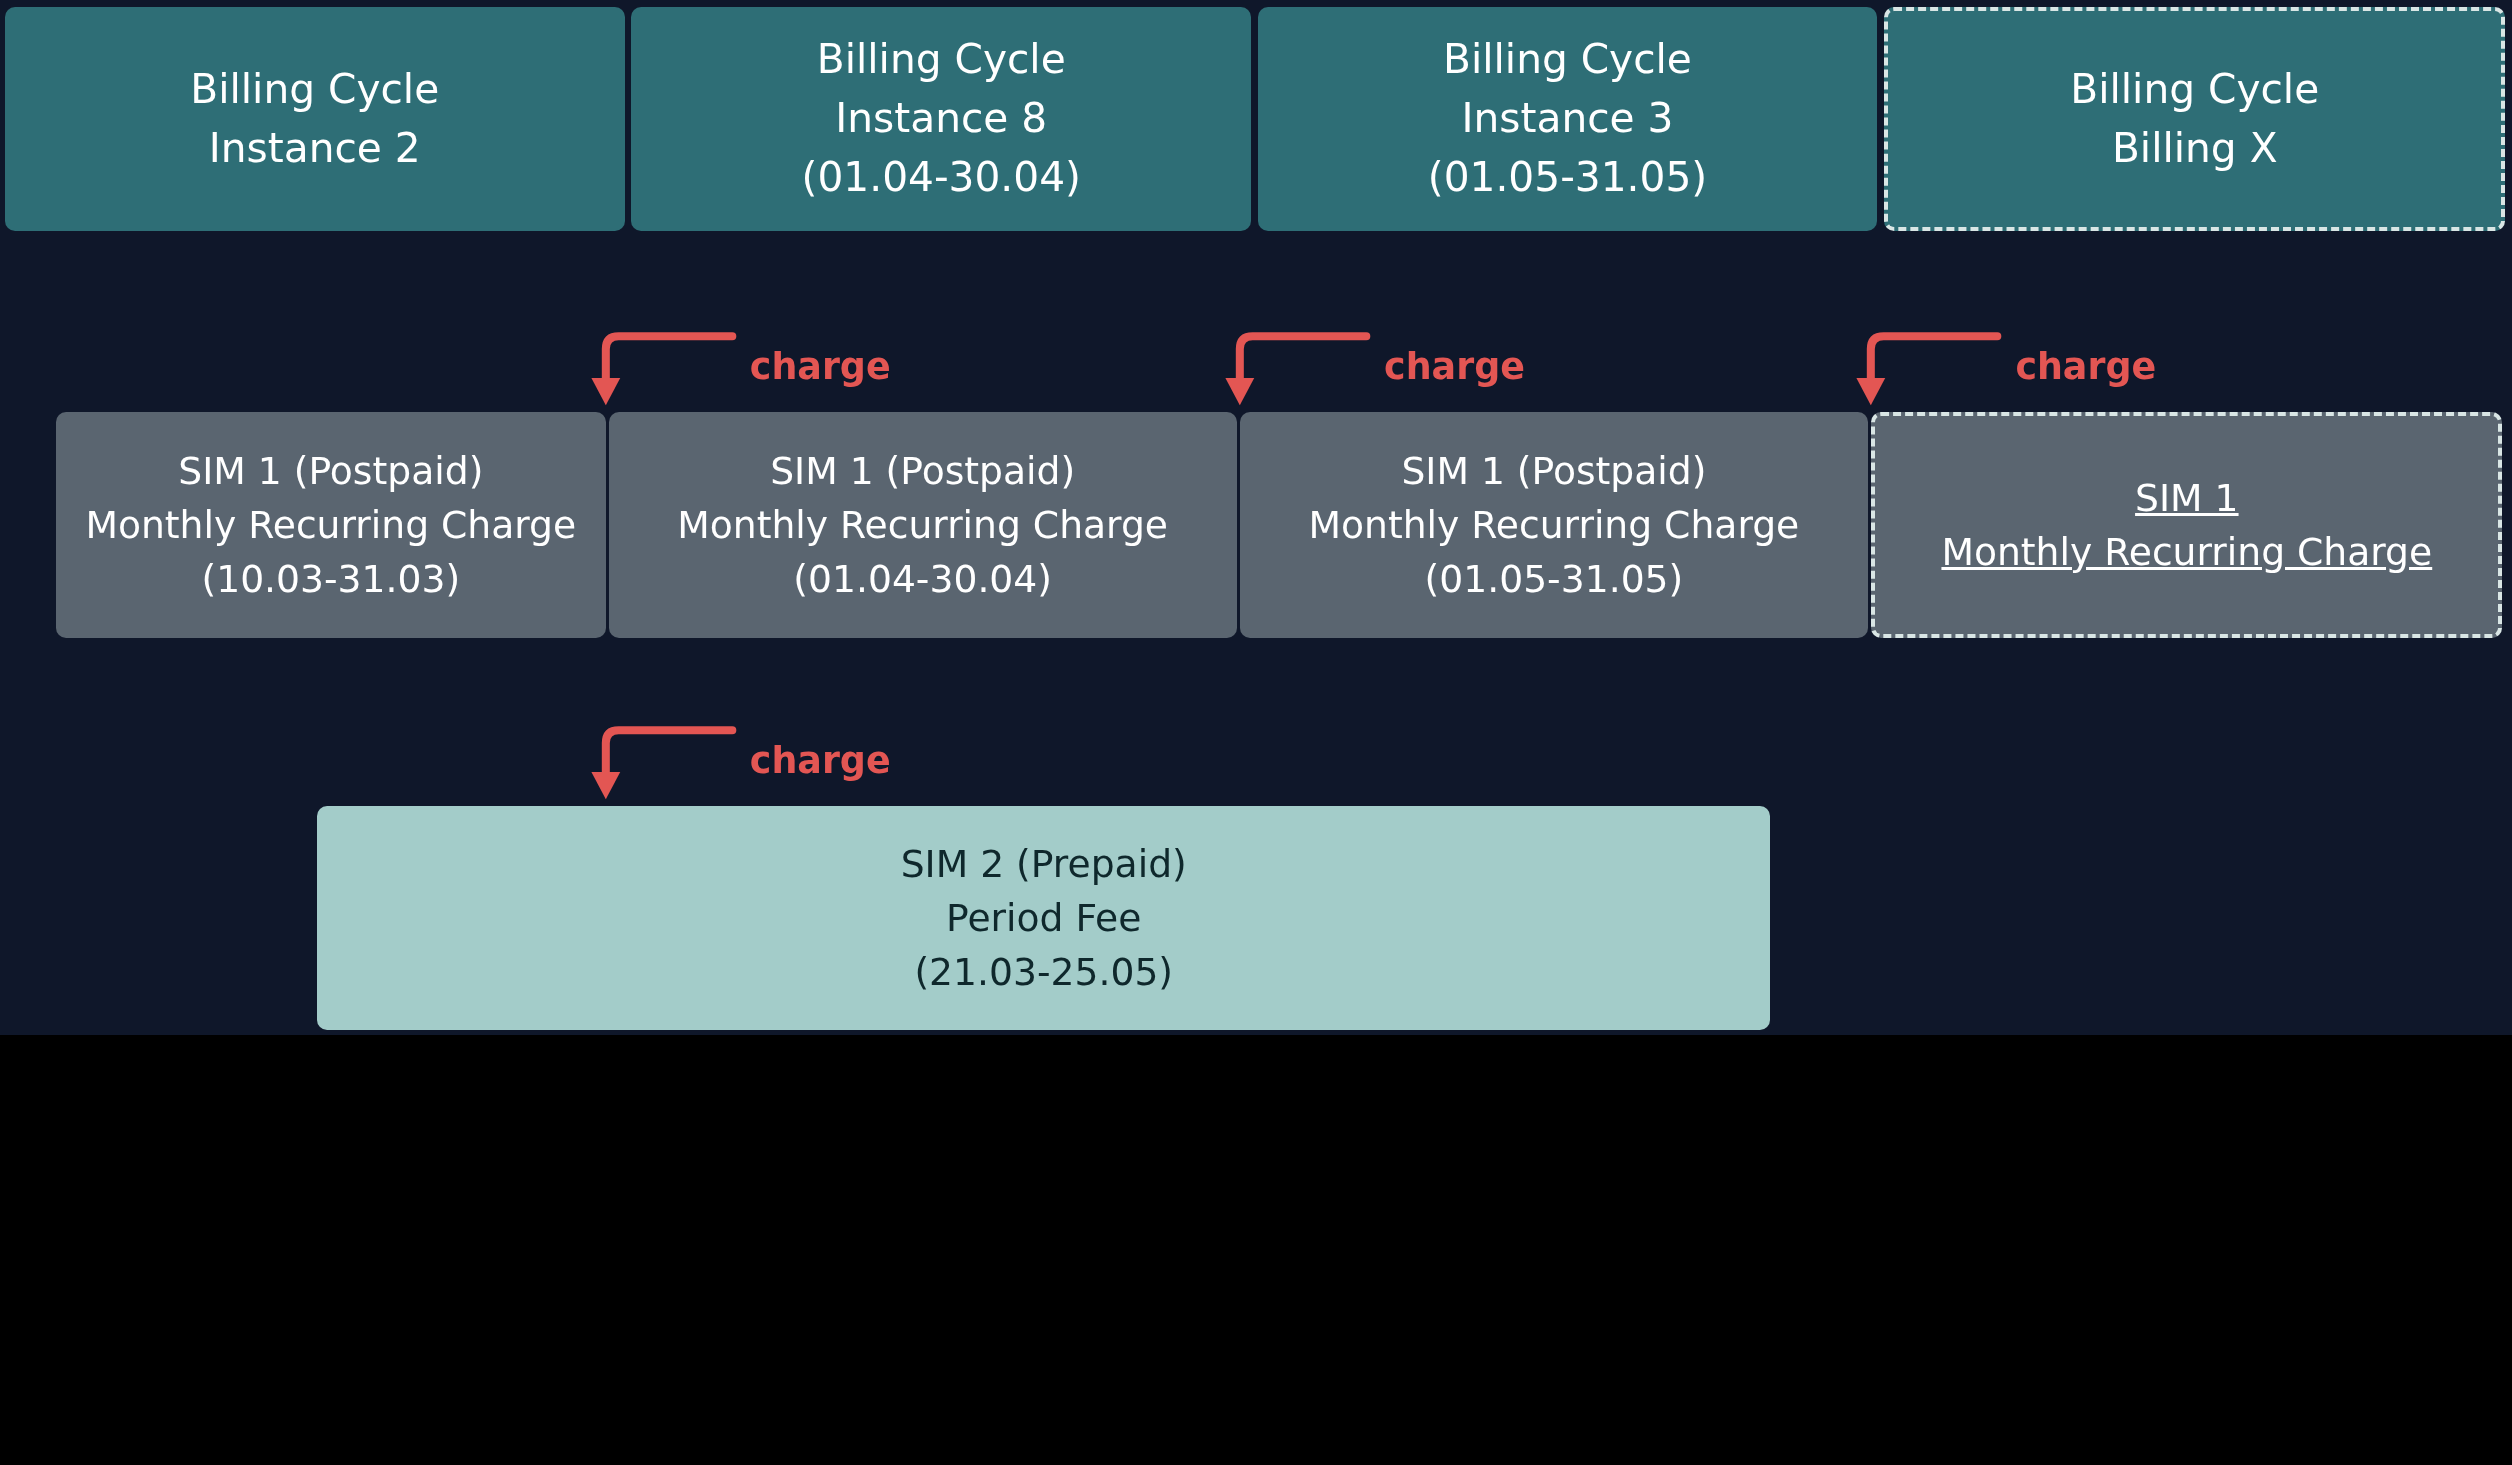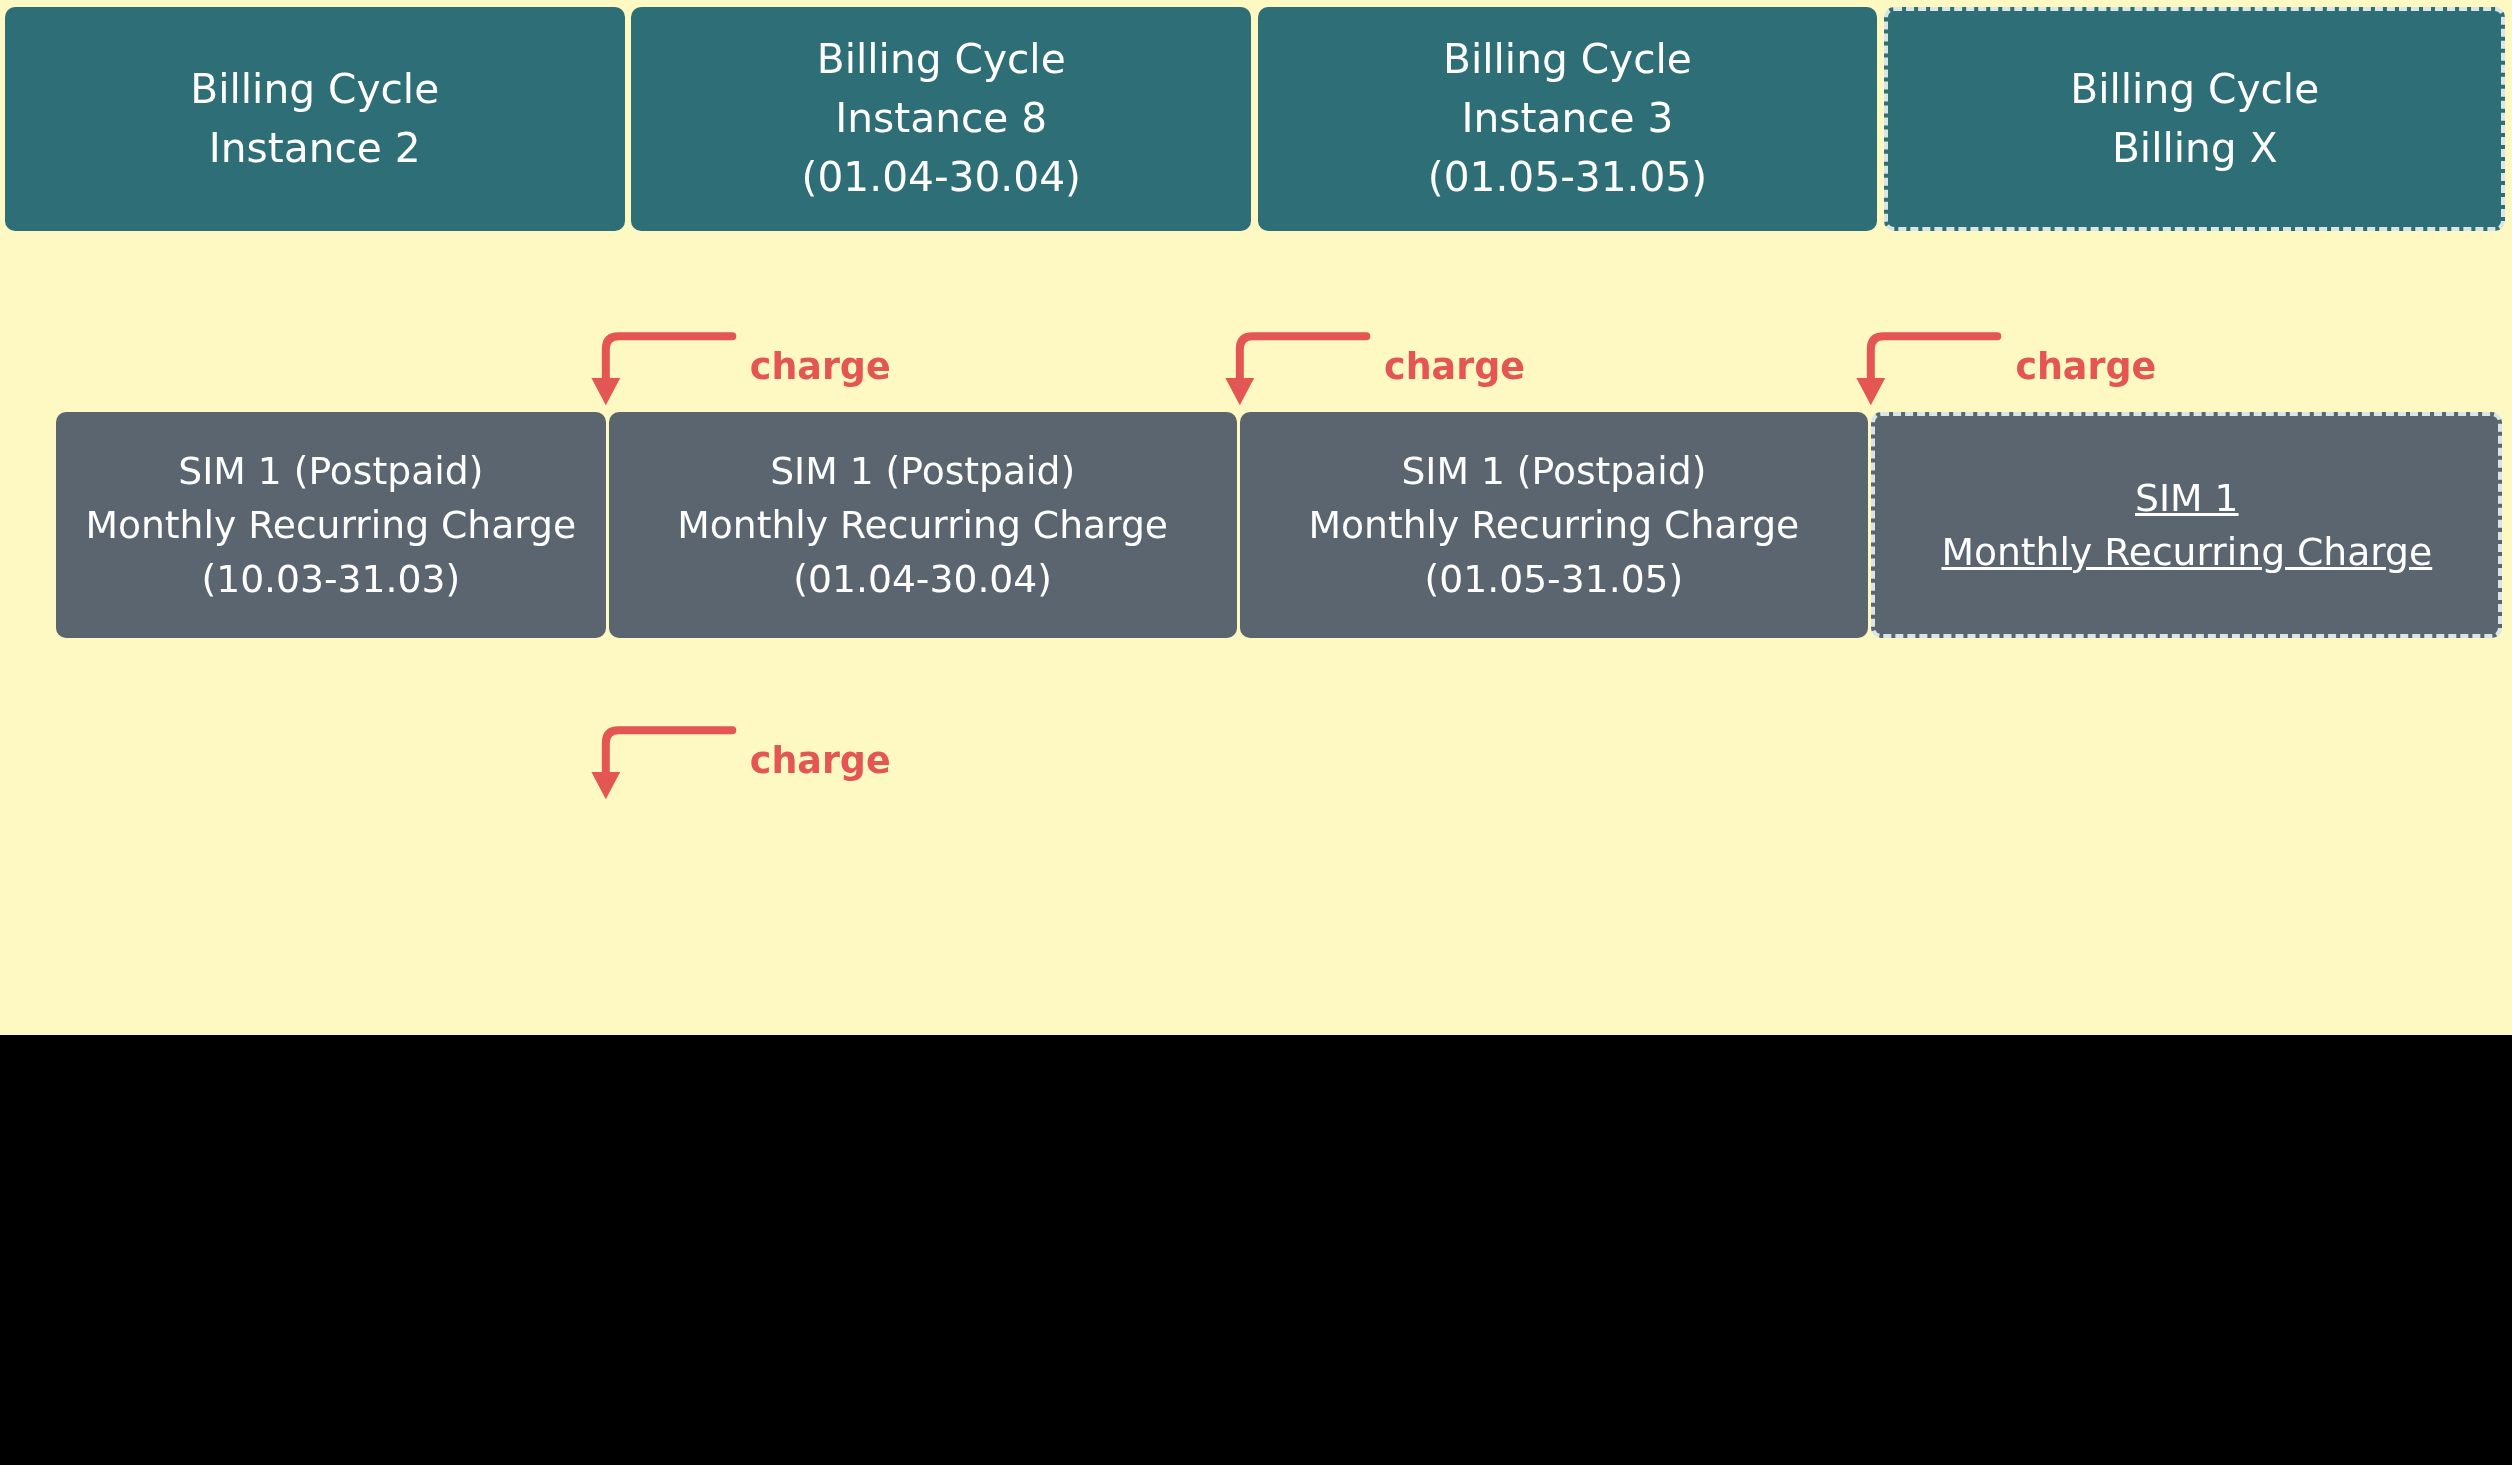--- a/index.html
+++ b/index.html
@@ -5,21 +5,21 @@
   html, body {
     margin: 0;
     padding: 0;
     background: #000000;
     font-family: "DejaVu Sans", "Liberation Sans", sans-serif;
   }
   .canvas {
     position: relative;
     width: 100vw;
     height: 41.2vw;
-    background: #fef9c3;
+    background: #0f172a;
     overflow: hidden;
   }
   .box {
     position: absolute;
     box-sizing: border-box;
     display: flex;
     flex-direction: column;
     justify-content: center;
     align-items: center;
     text-align: center;
@@ -150,15 +150,20 @@
     <div class="line">SIM 1</div>
     <div class="line">Monthly Recurring Charge</div>
   </div>
 
   <svg class="arrow-svg a4" viewBox="0 0 96 52">
     <path d="M92 7 L21 7 Q13 7 13 15 L13 35" fill="none" stroke="#E35653" stroke-width="5" stroke-linecap="round"></path>
     <path d="M4 33 L22 33 L13 50 Z" fill="#E35653"></path>
   </svg>
   <span class="charge-label l4">charge</span>
 
+  <div class="box prepaid">
+    <div class="line">SIM 2 (Prepaid)</div>
+    <div class="line">Period Fee</div>
+    <div class="line">(21.03-25.05)</div>
+  </div>
 
 </div>
 
 
 </body></html>

